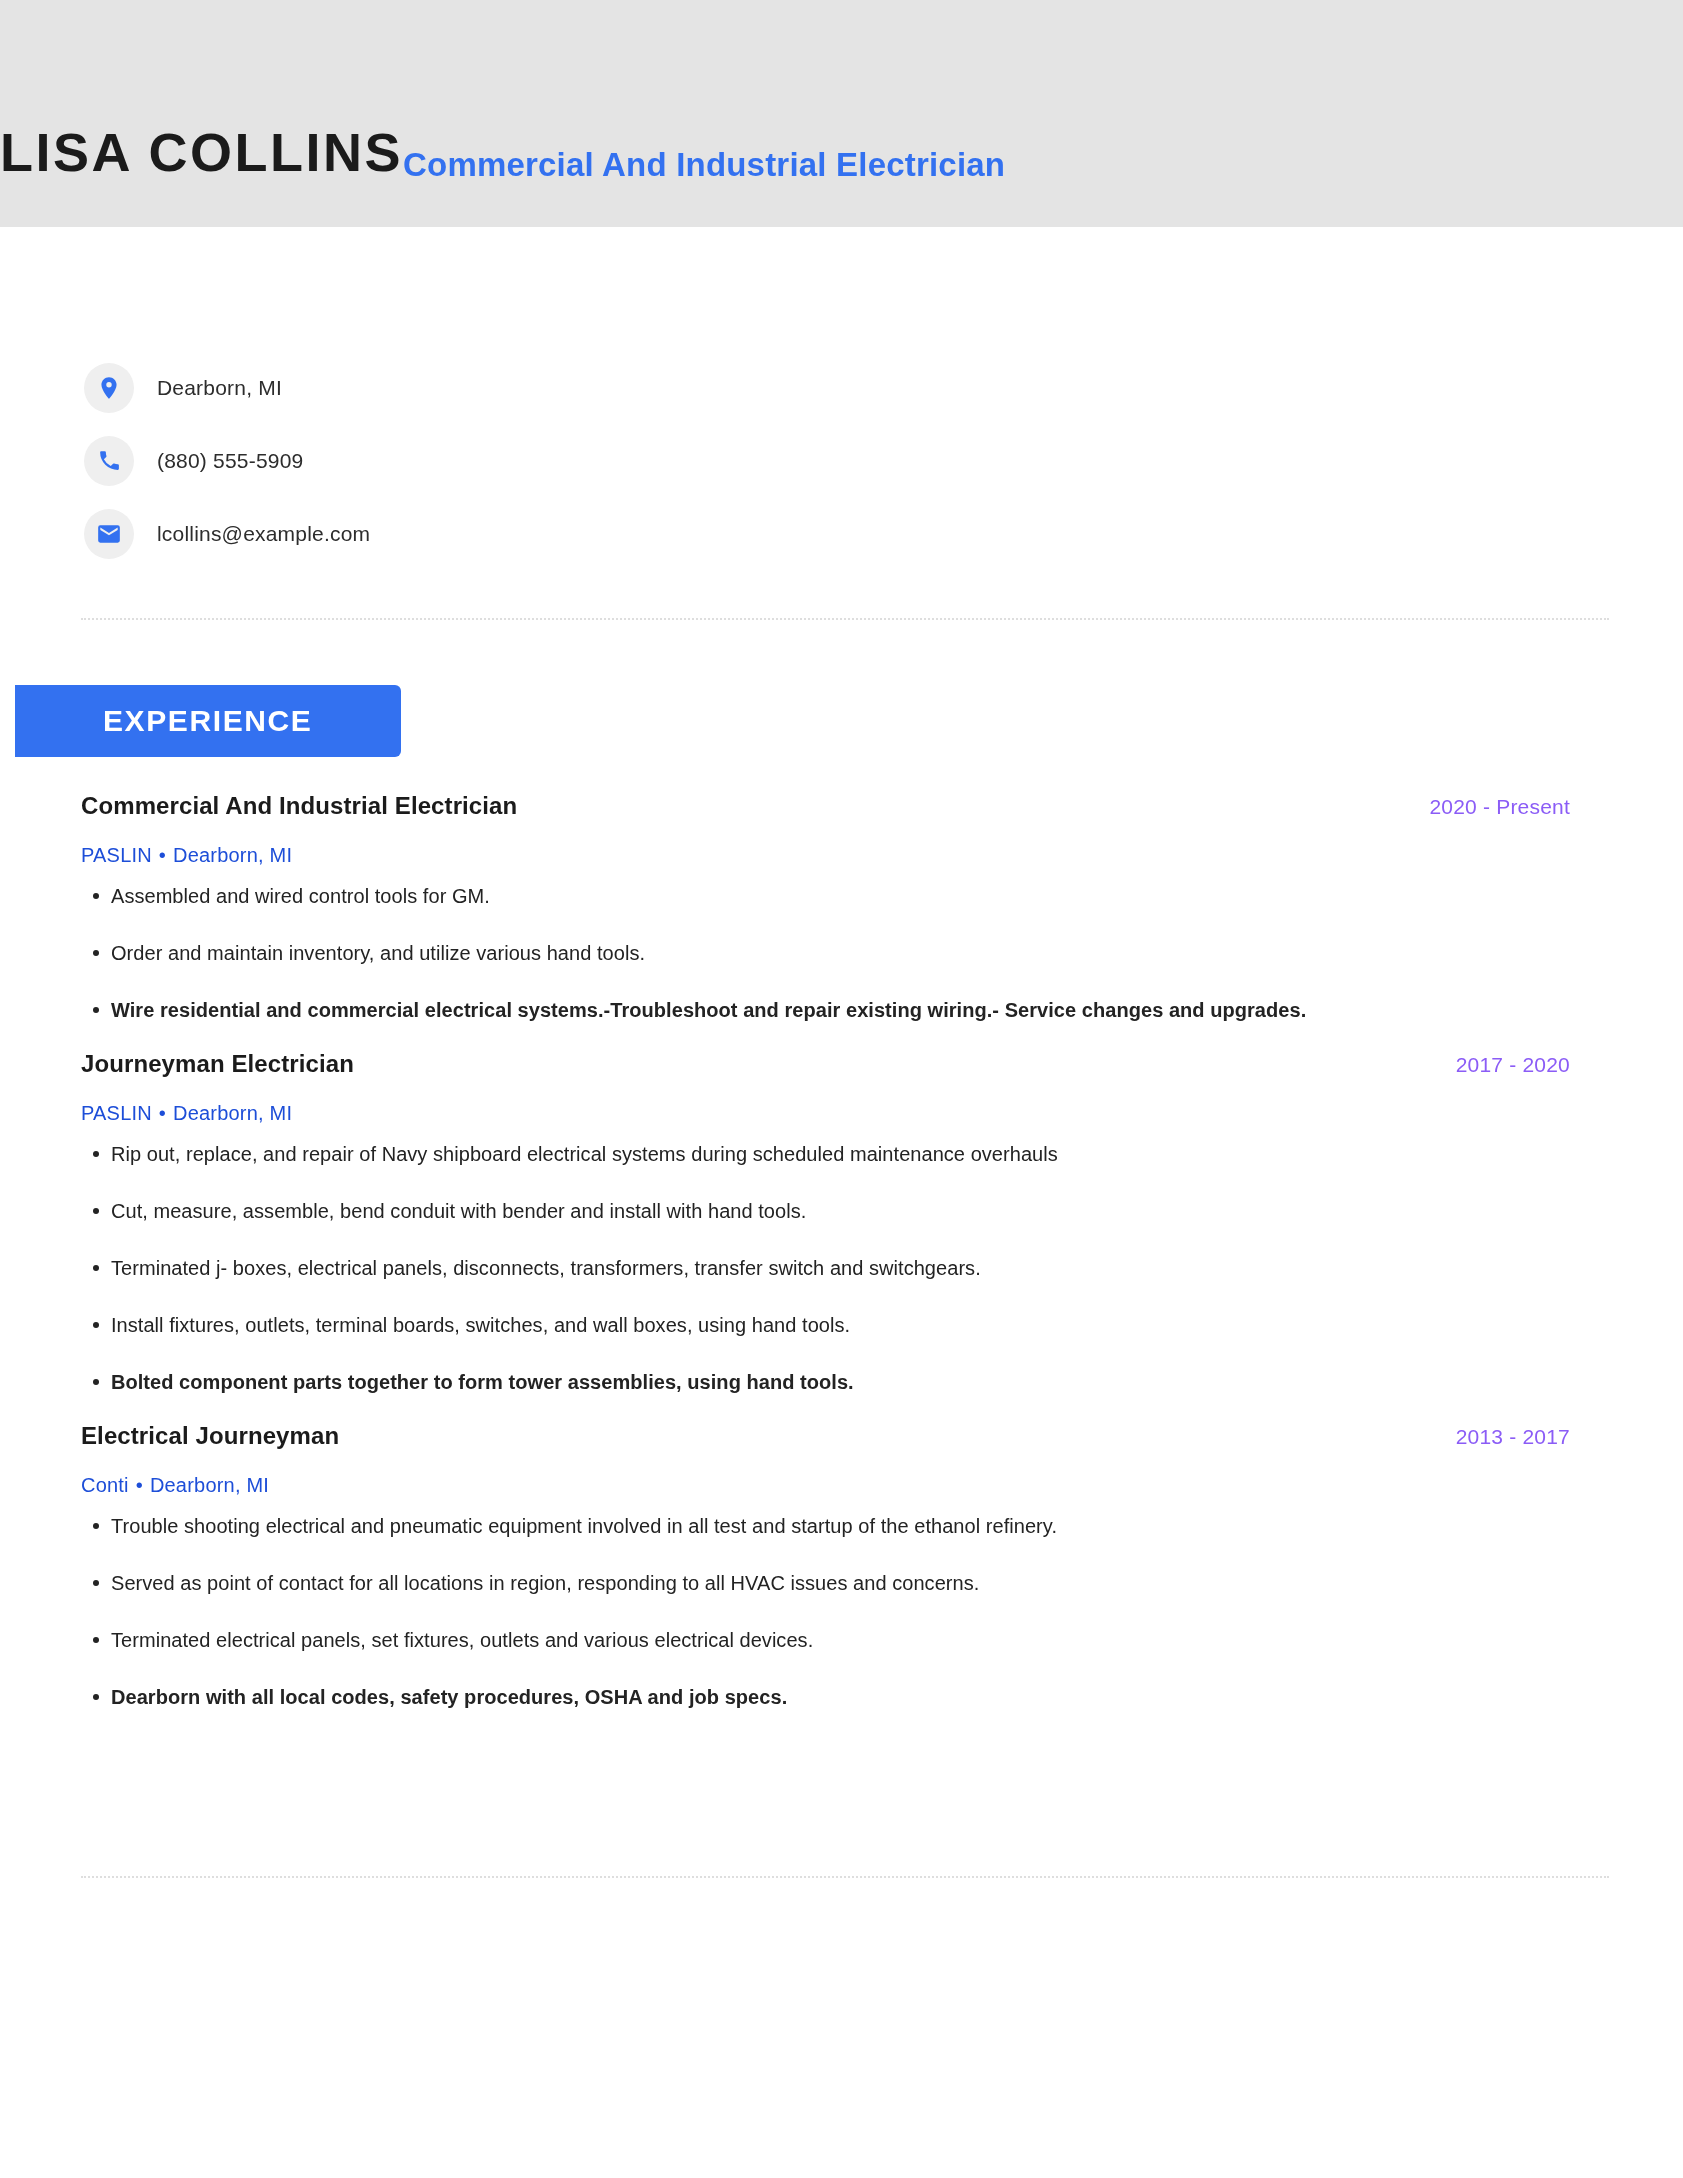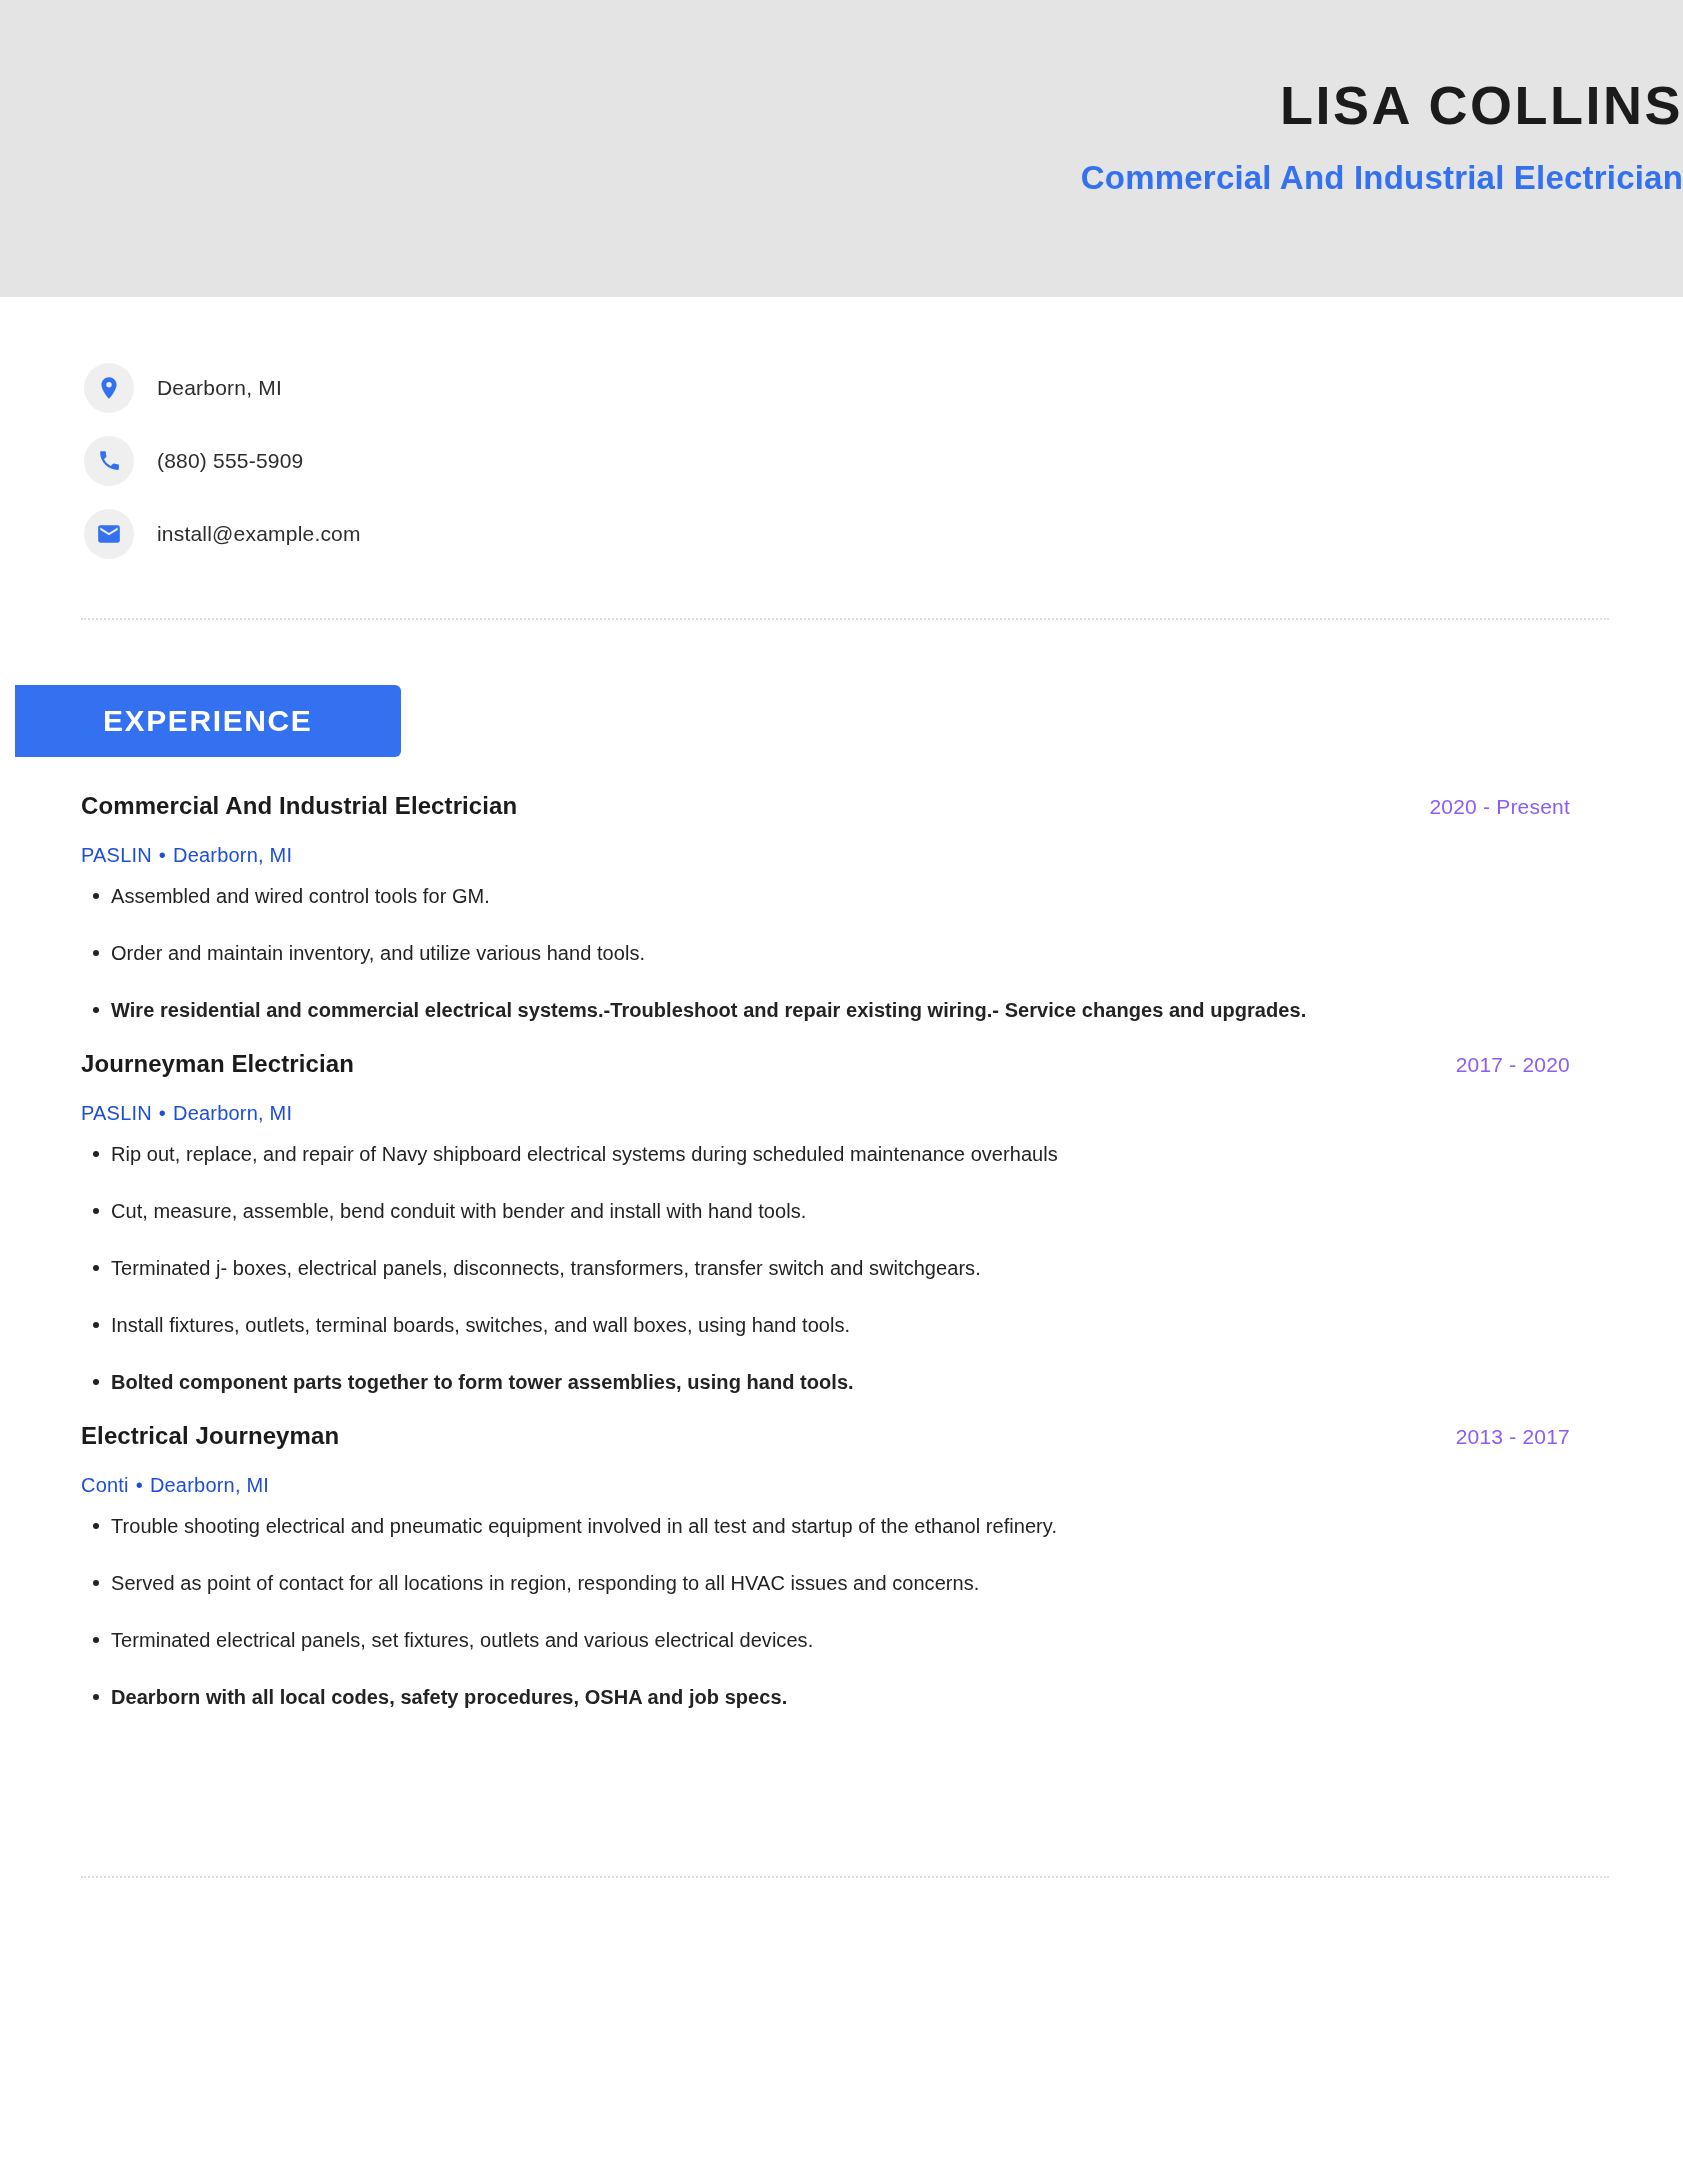--- a/index.html
+++ b/index.html
@@ -8,25 +8,25 @@
     height:2178px;
     background:#ffffff;
     font-family:"Liberation Sans", sans-serif;
     -webkit-font-smoothing:antialiased;
   }
   .page { position:relative; width:1683px; height:2178px; background:#ffffff; overflow:hidden; }
 
   
   .header-band {
     width:1683px;
-    height:297px;
+    height:227px;
     background:#e4e4e4;
     display:flex;
-    flex-direction:column;
-    align-items:flex-end;
+    flex-direction:row;
+    align-items:center;
     justify-content:flex-start;
     padding-top:77px;
   }
   .full-name {
     font-size:54px;
     font-weight:bold;
     letter-spacing:2.5px;
     color:#1b1b1b;
     line-height:1.05;
     text-align:center;
@@ -188,21 +188,21 @@
       </span>
       <span class="contact-text">(880) 555-5909</span>
     </div>
 
     <div class="contact-row">
       <span class="contact-icon-circle">
         <svg width="26" height="26" viewBox="0 0 24 24">
             <path fill="#3371f0" d="M20 4H4a2 2 0 0 0-2 2v12a2 2 0 0 0 2 2h16a2 2 0 0 0 2-2V6a2 2 0 0 0-2-2zm0 4.24-8 4.99-8-4.99V6l8 4.99L20 6v2.24z"></path>
           </svg>
       </span>
-      <span class="contact-text">install@example.com</span>
+      <span class="contact-text">lcollins@example.com</span>
     </div>
 
   </div>
 
   <div class="divider divider-top"></div>
 
   <div class="section-bar">
     <span class="section-bar-label">EXPERIENCE</span>
   </div>
 

